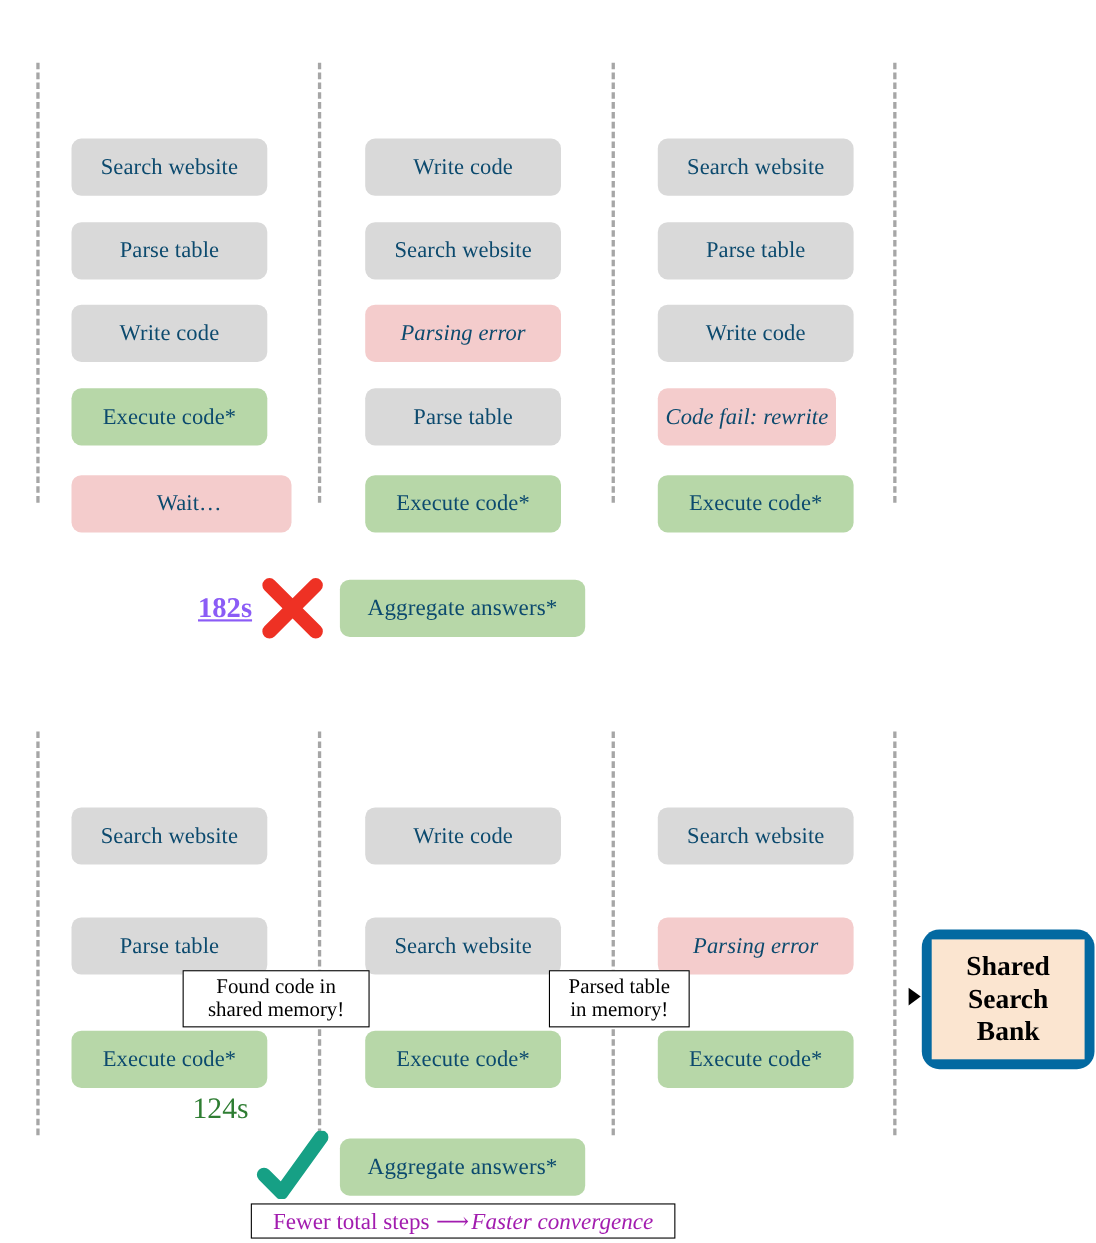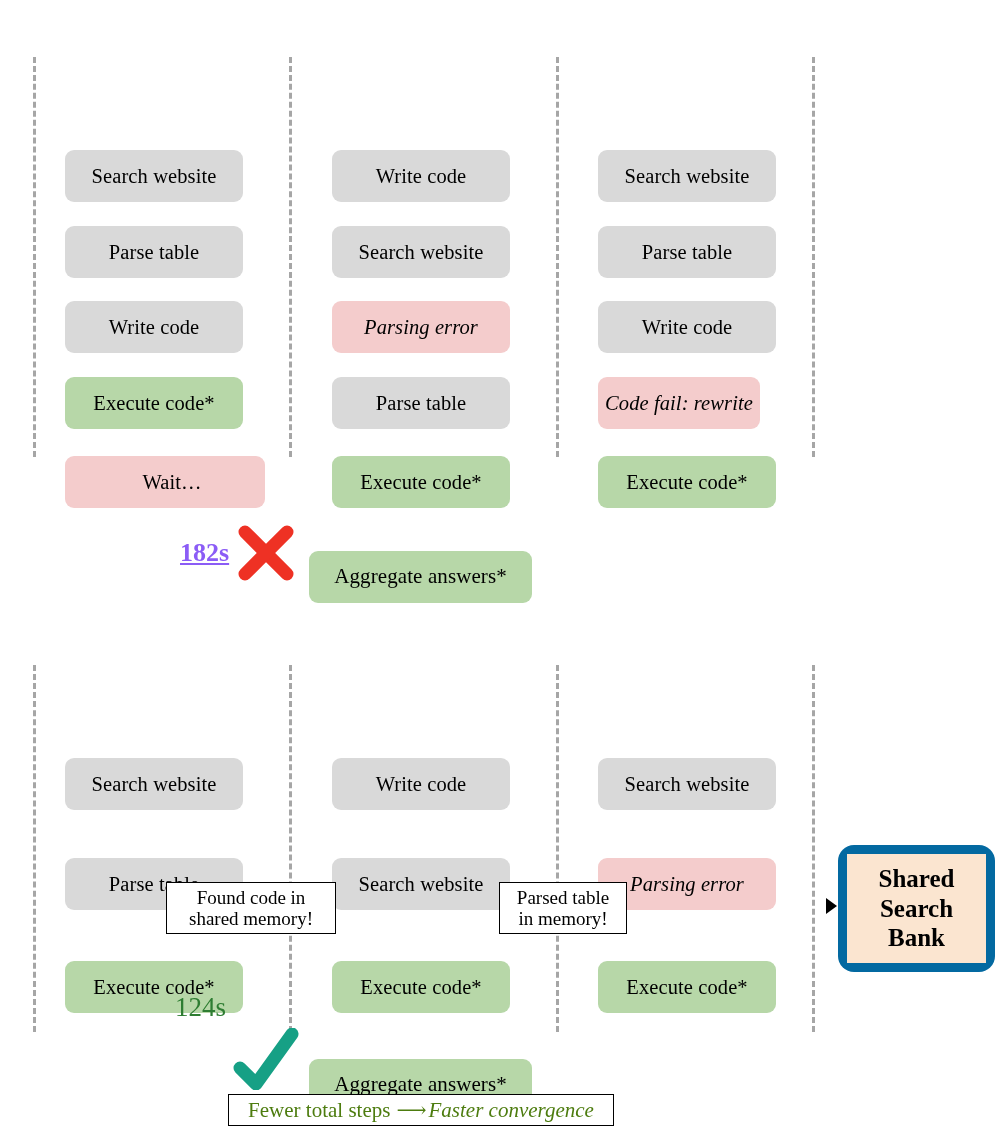--- a/index.html
+++ b/index.html
@@ -29,25 +29,24 @@
   .step {
     position: absolute;
     box-sizing: border-box;
     border-radius: 9px;
     display: flex;
     align-items: center;
     justify-content: center;
     text-align: center;
     font-size: 20.5px;
     line-height: 1.1;
-    color: #000000;
+    color: #0c4a6e;
     letter-spacing: 0.1px;
     padding: 0 6px;
     height: 52px;
-    margin-top: 24px;
   }
   .step.gray  { background: #d9d9d9; }
   .step.green { background: #b7d7a8; }
   .step.pink  { background: #f4cccc; }
   .step.italic { font-style: italic; }
 
   
   .note {
     position: absolute;
     box-sizing: border-box;
@@ -110,21 +109,21 @@
   
   .banner {
     position: absolute;
     box-sizing: border-box;
     background: #ffffff;
     border: 1.6px solid #000000;
     display: flex;
     align-items: center;
     justify-content: center;
     font-size: 21px;
-    color: #4d7c0f;
+    color: #a21caf;
     white-space: nowrap;
     padding: 2px 8px;
   }
   .banner .ital { font-style: italic; }
   .banner .arrow-glyph { padding: 0 2px 0 6px; font-size: 21px; }
 </style>
 </head>
 <body>
 
 <div id="canvas">

